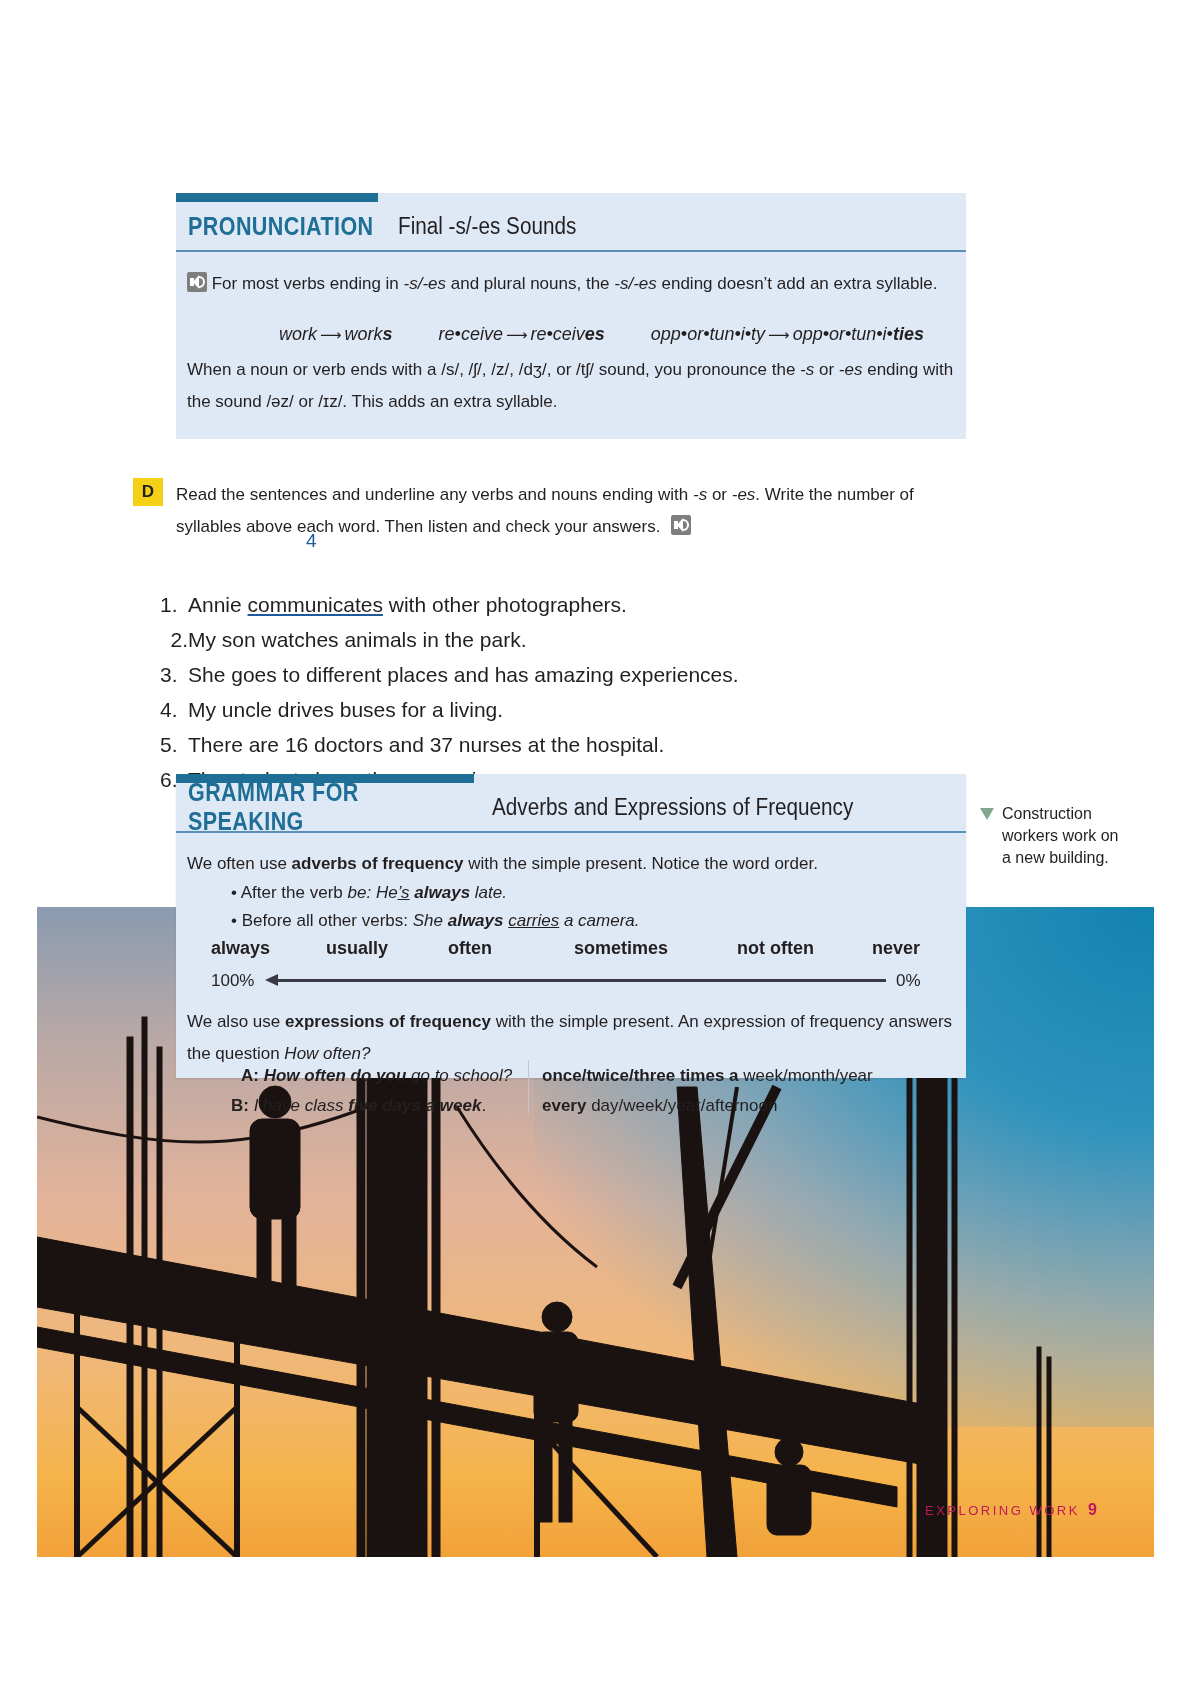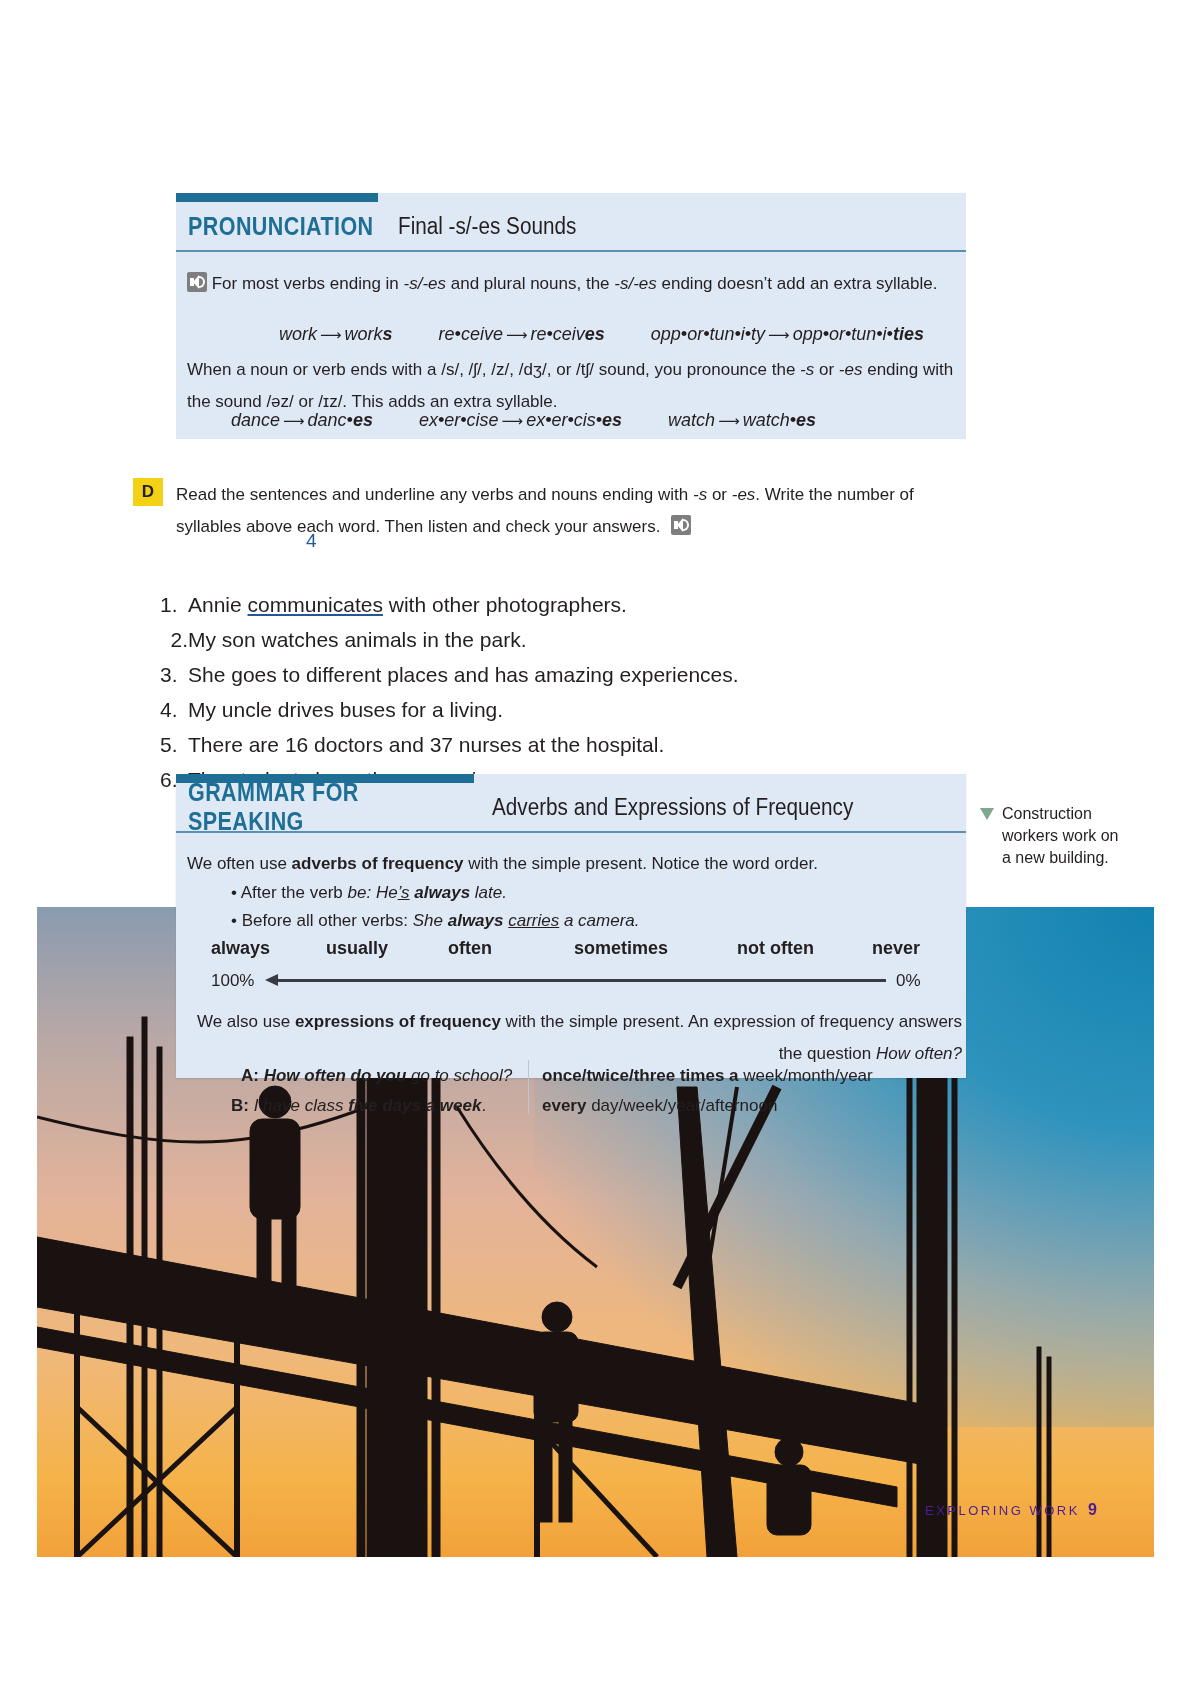--- a/index.html
+++ b/index.html
@@ -59,21 +59,21 @@
   }
   .caption {
     position: absolute; left: 980px; top: 803px; font-size: 16px; line-height: 22px; color: #231f20; width: 140px;
   }
   .caption .tri {
     position: absolute; left: 0; top: 5px; width: 0; height: 0;
     border-left: 7px solid transparent; border-right: 7px solid transparent; border-top: 12px solid #7fa88e;
   }
   .caption .txt { margin-left: 22px; display: block; }
   .footer {
-    position: absolute; left: 925px; top: 1501px; color: #4c1d95; font-size: 13px; letter-spacing: 2.5px;
+    position: absolute; left: 925px; top: 1501px; color: #be185d; font-size: 13px; letter-spacing: 2.5px;
   }
   .footer .pg { font-weight: bold; font-size: 16px; margin-left: 8px; letter-spacing: 0; }
   .scale-word { position: absolute; top: 0; font-weight: bold; font-size: 18px; }
   b, .b { font-weight: bold; }
   .u { text-decoration: underline; }
   .it { font-style: italic; }
 </style>
 </head>
 <body>
 
@@ -89,27 +89,20 @@
   </div>
   <div class="ex-row" style="left:55px;top:131px;margin-left:48px;">
     <span>work</span><span class="arrow">⟶</span><span>work</span><b>s</b>
     <span style="display:inline-block;width:36px;"></span>
     <span>re•ceive</span><span class="arrow">⟶</span><span>re•ceiv</span><b>es</b>
     <span style="display:inline-block;width:36px;"></span>
     <span>opp•or•tun•i•ty</span><span class="arrow">⟶</span><span>opp•or•tun•i•</span><b>ties</b>
   </div>
   <div class="body-text" style="position:absolute;left:11px;top:161px;width:775px;">
     <span>When a noun or verb ends with a /s/, /ʃ/, /z/, /dʒ/, or /tʃ/ sound, you pronounce the </span><span class="it">-s</span><span> or </span><span class="it">-es</span><span> ending with the sound /əz/ or /ɪz/. This adds an extra syllable.</span>
-  </div>
-  <div class="ex-row" style="left:55px;top:217px;">
-    <span>dance</span><span class="arrow">⟶</span><span>danc•</span><b>es</b>
-    <span style="display:inline-block;width:36px;"></span>
-    <span>ex•er•cise</span><span class="arrow">⟶</span><span>ex•er•cis•</span><b>es</b>
-    <span style="display:inline-block;width:36px;"></span>
-    <span>watch</span><span class="arrow">⟶</span><span>watch•</span><b>es</b>
   </div>
 </div>
 
 <div class="d-badge">D</div>
 <div class="body-text" style="position:absolute;left:176px;top:479px;width:800px;">
   <span>Read the sentences and underline any verbs and nouns ending with </span><span class="it">-s</span><span> or </span><span class="it">-es</span><span>. Write the number of syllables above each word. Then listen and check your answers.</span>
   <span class="speaker" style="margin-left:6px;"><i></i></span>
 </div>
 <div class="annot-4">4</div>
 <div class="list-item" style="top:545px;">
@@ -203,21 +196,21 @@
     <span class="scale-word" style="left:150px;">usually</span>
     <span class="scale-word" style="left:272px;">often</span>
     <span class="scale-word" style="left:398px;">sometimes</span>
     <span class="scale-word" style="left:561px;">not often</span>
     <span class="scale-word" style="left:696px;">never</span>
     <span style="position:absolute;left:35px;top:33px;font-size:17px;">100%</span>
     <span style="position:absolute;left:100px;top:41px;width:610px;height:3px;background:#3a3a45;"></span>
     <span style="position:absolute;left:89px;top:36px;width:0;height:0;border-top:6px solid transparent;border-bottom:6px solid transparent;border-right:13px solid #3a3a45;"></span>
     <span style="position:absolute;left:720px;top:33px;font-size:17px;">0%</span>
   </div>
-  <div class="body-text" style="position:absolute;left:11px;top:232px;width:775px;text-align:right;">
+  <div class="body-text" style="position:absolute;left:11px;top:232px;width:775px;">
     <span>We also use </span><b>expressions of frequency</b><span> with the simple present. An expression of frequency answers the question </span><span class="it">How often?</span>
   </div>
   <div class="body-text" style="position:absolute;left:65px;top:286px;white-space:nowrap;">
     <b>A:</b> <b class="it">How often do you</b><span class="it"> go to school?</span>
   </div>
   <div class="body-text" style="position:absolute;left:55px;top:316px;white-space:nowrap;">
     <b>B:</b><span class="it"> I have class </span><b class="it">five days a week</b><span>.</span>
   </div>
   <div style="position:absolute;left:352px;top:286px;width:1px;height:54px;background:#b9c7d6;"></div>
   <div class="body-text" style="position:absolute;left:366px;top:286px;white-space:nowrap;">

